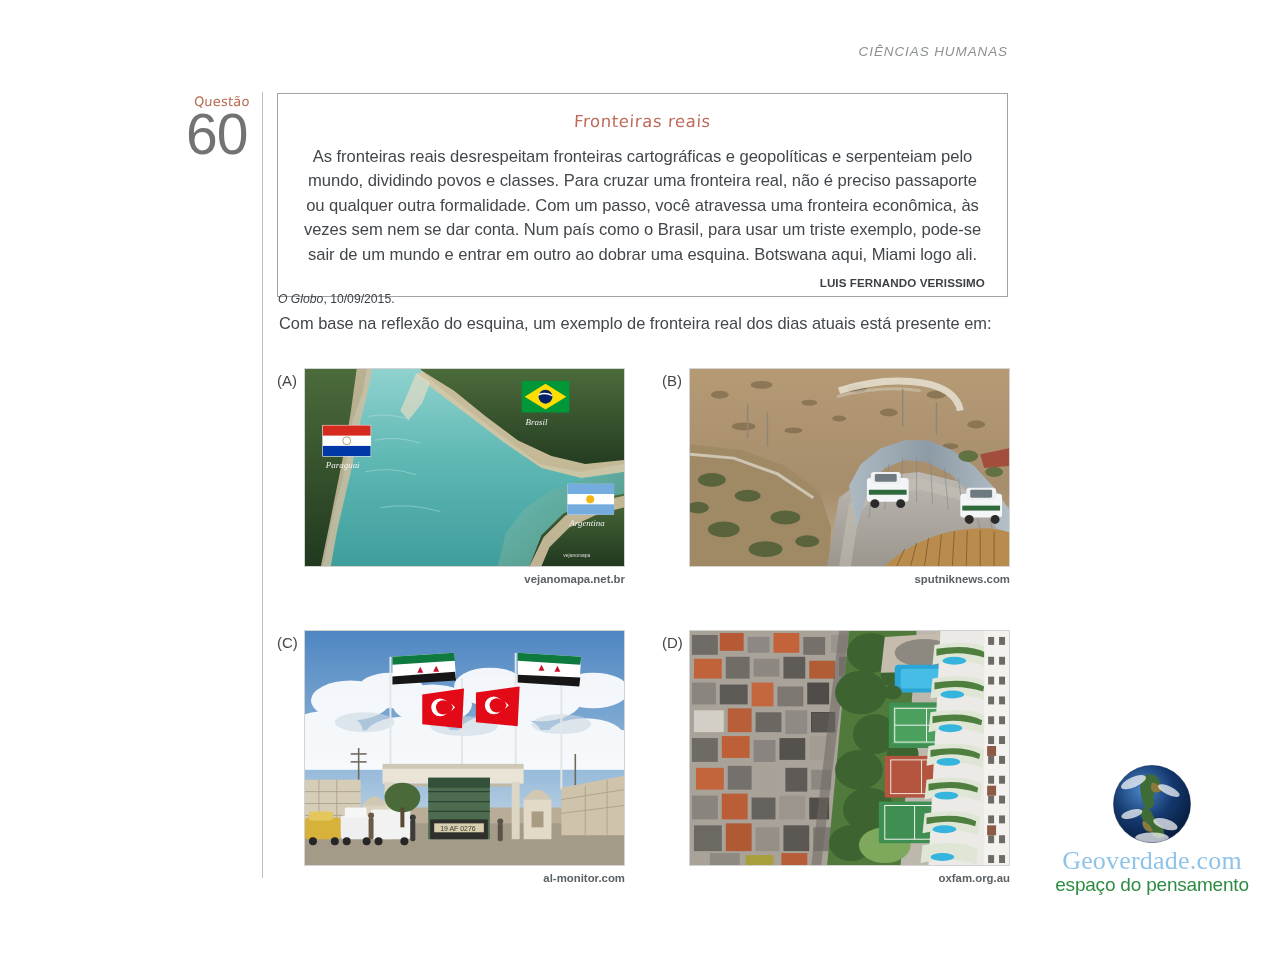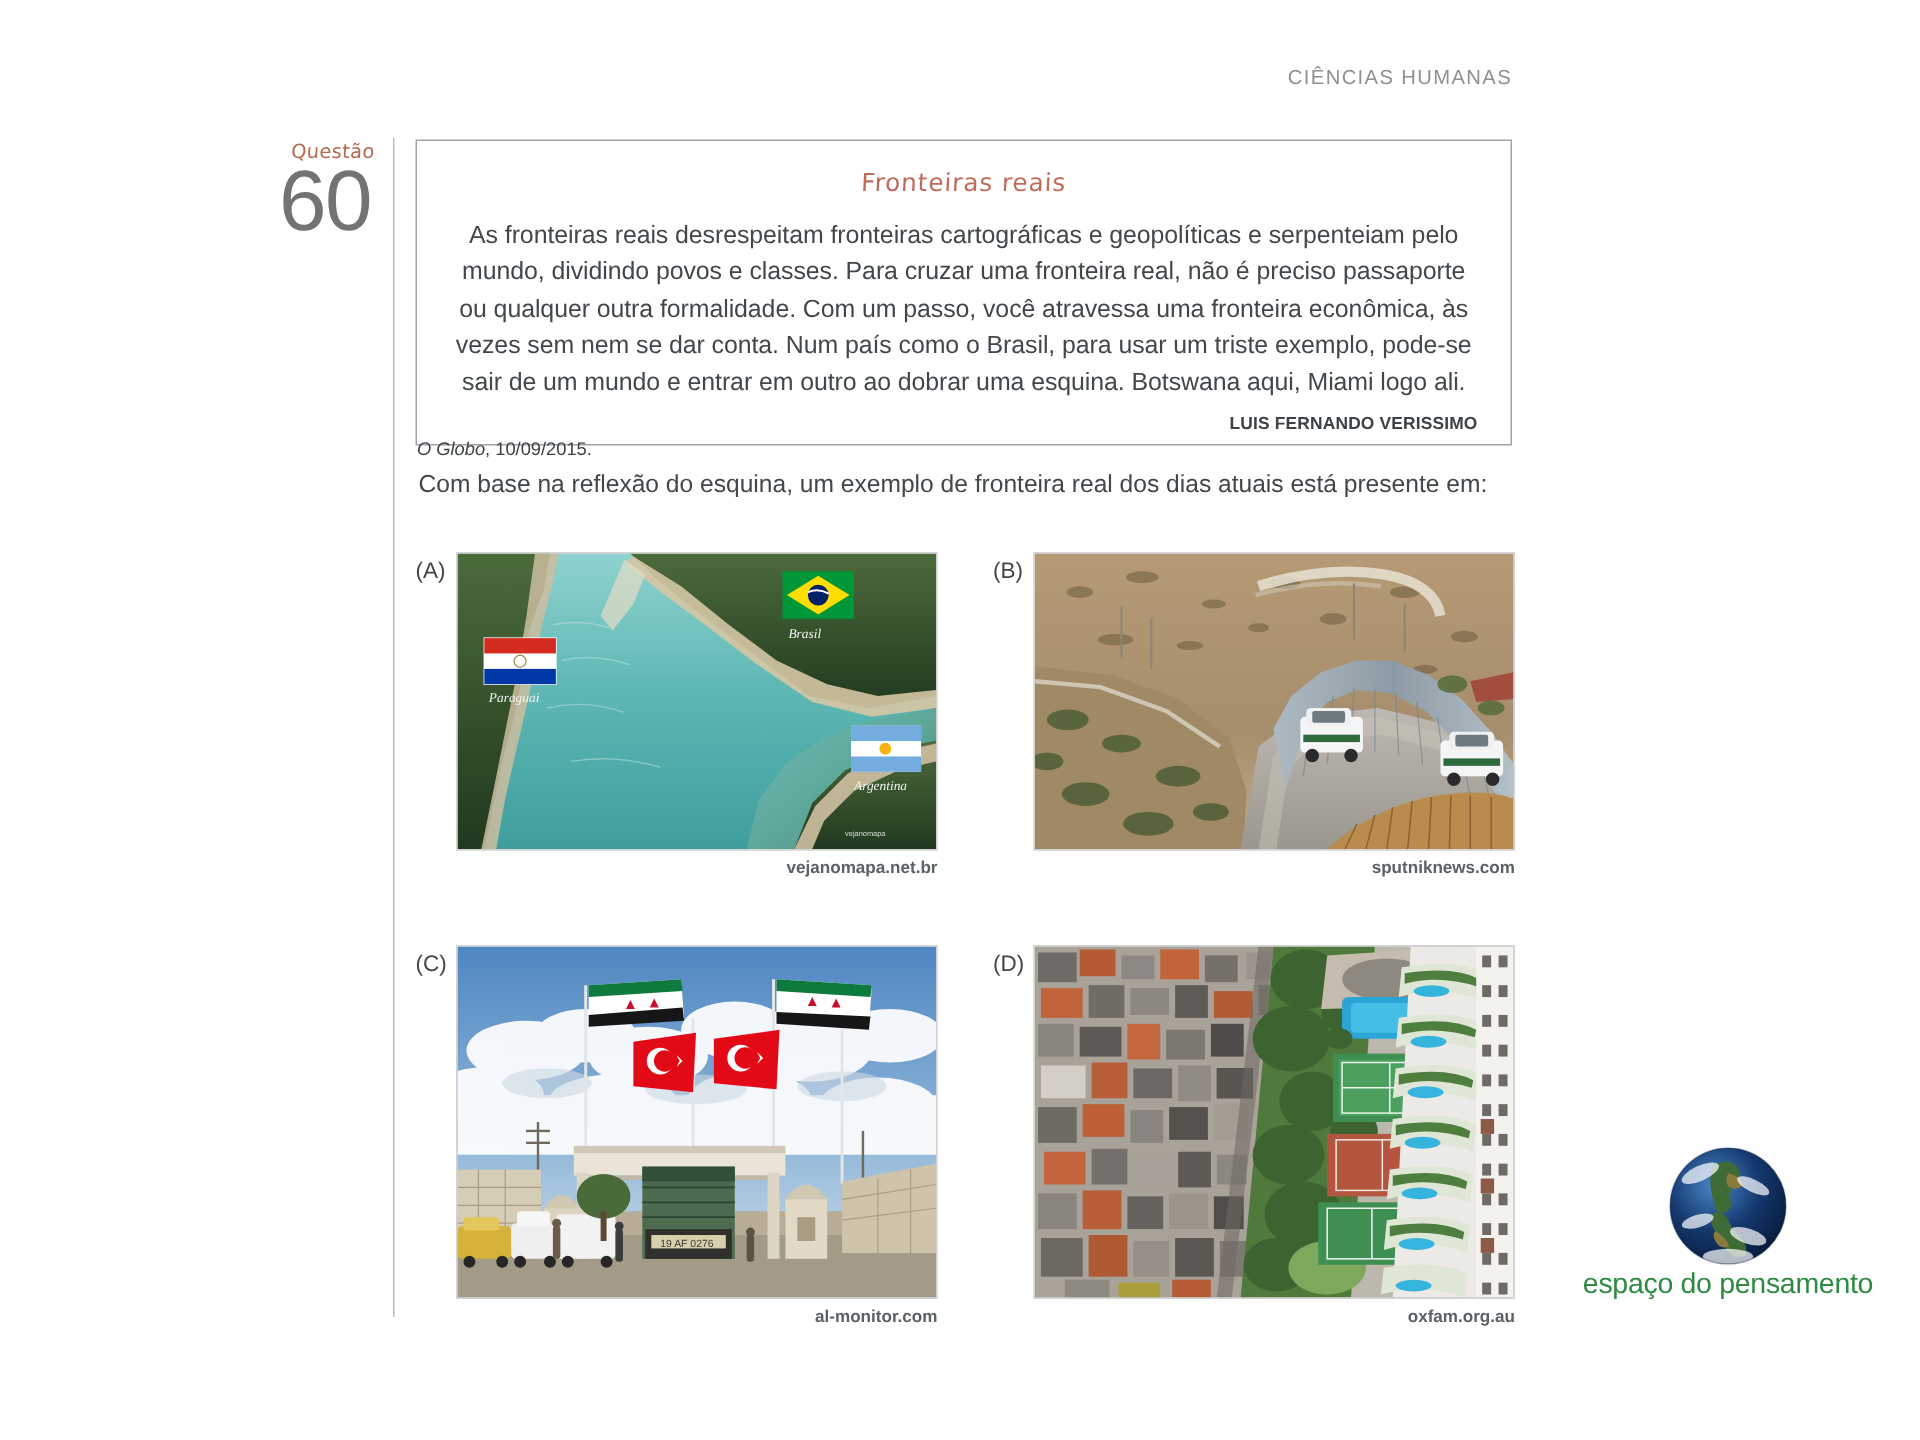--- a/index.html
+++ b/index.html
@@ -18,20 +18,21 @@
 
   
   #exam-header {
     position: absolute;
     top: 44px;
     right: 272px;
     font-size: 13.5px;
     letter-spacing: 0.9px;
     color: #8e9194;
     font-family: "Liberation Sans", sans-serif;
+    font-style: italic;
   }
 
   
   #question-number-block {
     position: absolute;
     left: 186px;
     top: 92px;
     width: 80px;
     text-align: left;
   }
@@ -753,14 +754,15 @@
 
     <g fill="#ffffff" opacity="0.7">
       <ellipse cx="28" cy="24" rx="16" ry="6" transform="rotate(-24 28 24)"></ellipse>
       <ellipse cx="70" cy="34" rx="14" ry="5" transform="rotate(26 70 34)"></ellipse>
       <ellipse cx="26" cy="62" rx="13" ry="5" transform="rotate(-16 26 62)"></ellipse>
       <ellipse cx="66" cy="74" rx="15" ry="6" transform="rotate(18 66 74)"></ellipse>
       <ellipse cx="50" cy="90" rx="20" ry="6"></ellipse>
     </g>
     <circle cx="50" cy="50" r="46" fill="none" stroke="#0a1e3c" stroke-width="1" opacity="0.4"></circle>
   </svg>
+  <div id="logo-name">Geoverdade.com</div>
   <div id="logo-tagline">espaço do pensamento</div>
 </div>
 
 </body></html>

